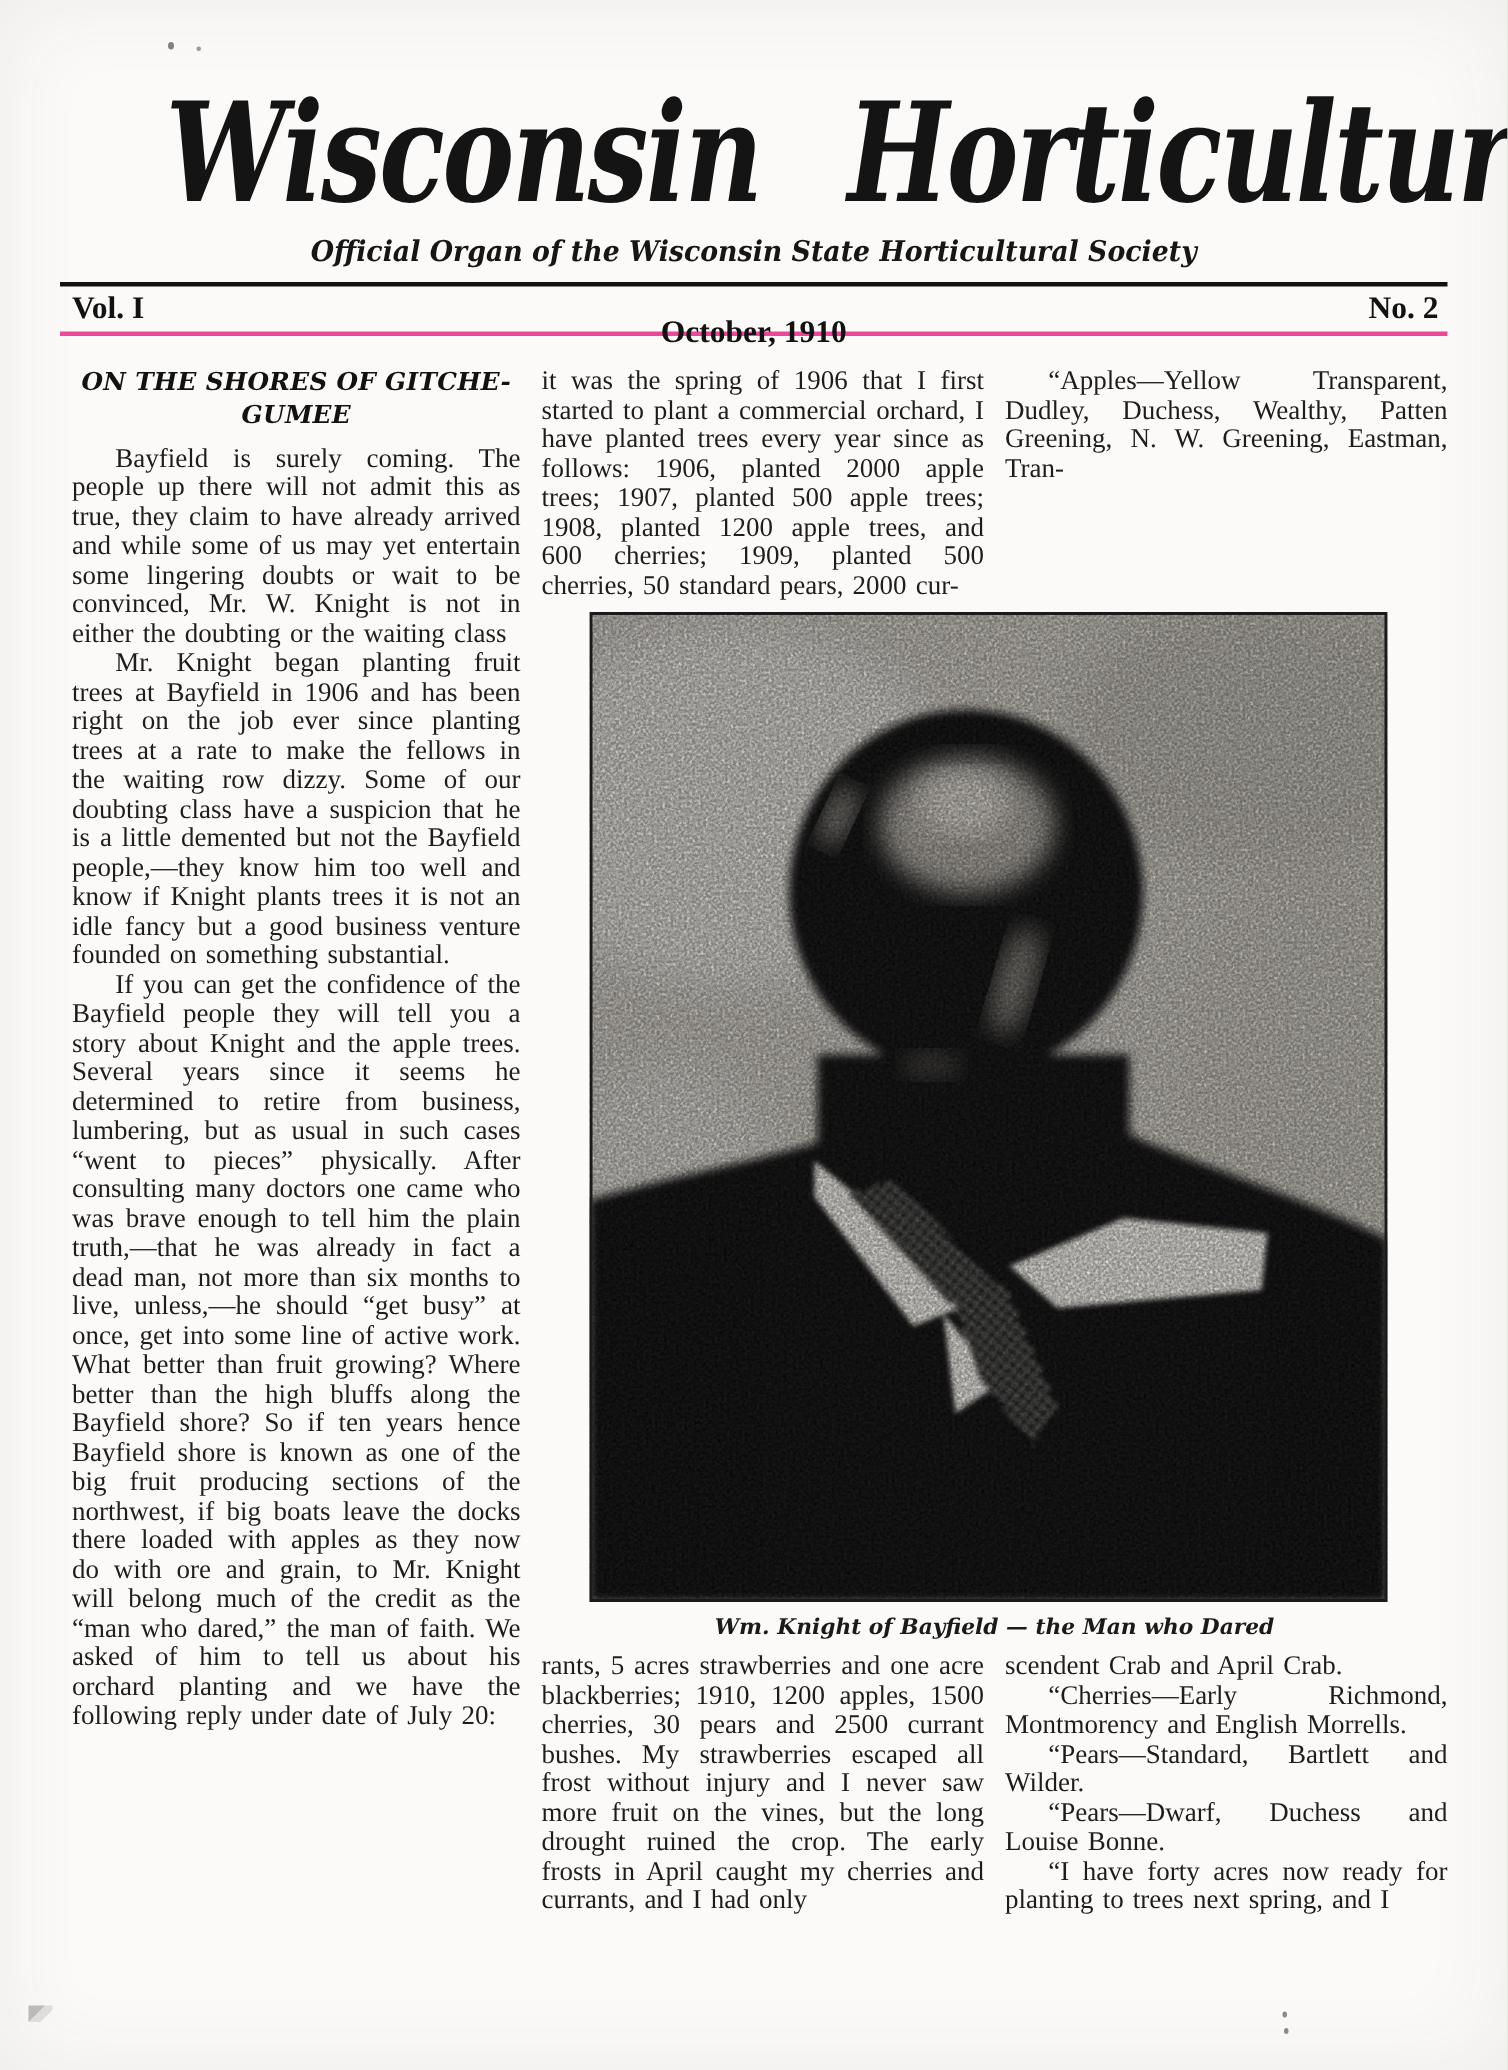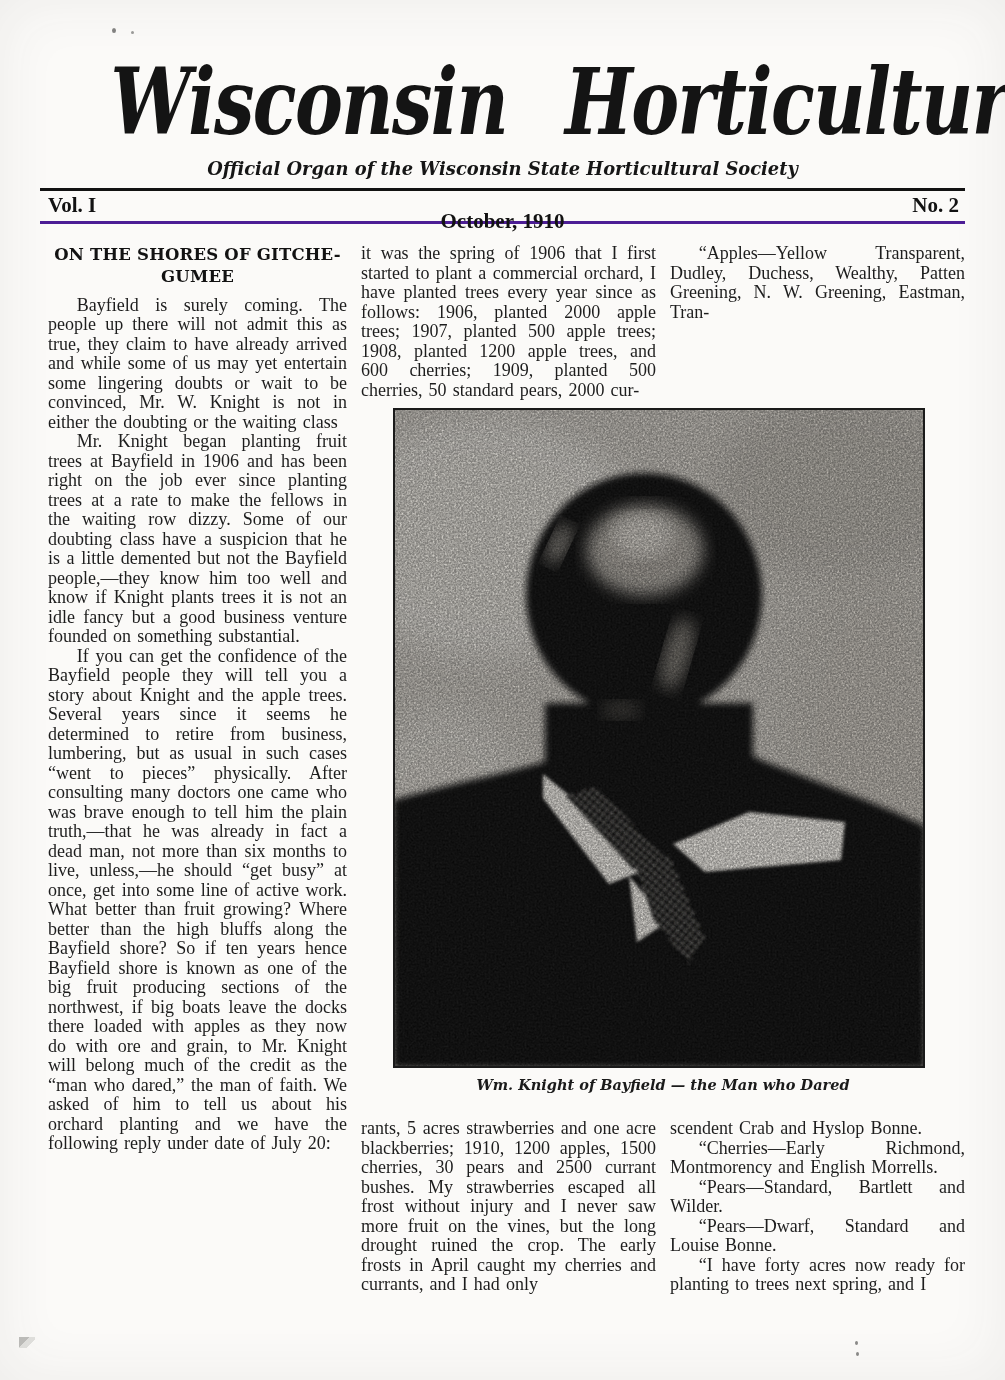--- a/index.html
+++ b/index.html
@@ -16,50 +16,50 @@
     font-size:92px;line-height:1;white-space:nowrap;letter-spacing:-2px;word-spacing:.48em;
     transform:scaleX(.78);transform-origin:center;color:#141414;
   }
   .masthead-subtitle{
     margin-top:9px;font-family:"DejaVu Serif",serif;font-style:italic;font-weight:bold;
     font-size:19px;color:#161616;transform:scaleX(.94);transform-origin:center;
   }
   
   .issue-bar{
     position:relative;margin:9px 40px 0 40px;
-    border-top:3px solid #121212;border-bottom:3px solid #4c1d95;
+    border-top:3px solid #121212;border-bottom:3px solid #ec4899;
     height:30px;font-weight:bold;font-size:21px;color:#121212;
   }
   .issue-vol{position:absolute;left:8px;top:2px;}
   .issue-date{position:absolute;left:50%;top:18px;transform:translateX(-50%);}
   .issue-no{position:absolute;right:6px;top:2px;}
   
   .content{display:flex;gap:14px;padding:20px 40px 0 48px;box-sizing:border-box;}
   .col-left{width:299px;flex:none;}
   .right-region{flex:1;min-width:0;}
   .two-cols{display:flex;gap:14px;}
   .subcol{flex:1;min-width:0;}
   .article-title{
     margin:0 0 7px 0;text-align:center;font-family:"DejaVu Serif",serif;
-    font-weight:bold;font-size:16.5px;line-height:1.35;
+    font-style:italic;font-weight:bold;font-size:16.5px;line-height:1.35;
     letter-spacing:.2px;color:#121212;
   }
   p.body-par{
     margin:0;font-size:18px;line-height:19.5px;text-align:justify;
     text-indent:1.6em;word-spacing:.09em;color:#1d1d1d;
   }
   p.noindent{text-indent:0;}
   
   figure.portrait{margin:8px auto 0 auto;width:540px;}
   figure.portrait svg{display:block;}
   figcaption{
     margin-top:8px;text-align:center;font-family:"DejaVu Serif",serif;
     font-style:italic;font-weight:bold;font-size:14.5px;color:#1a1a1a;
   }
-  .two-cols.bottom{margin-top:26px;}
+  .two-cols.bottom{margin-top:8px;}
   
   .speck{position:absolute;background:#5a5a58;border-radius:50%;}
   .speck.s1{left:112px;top:28px;width:4px;height:5px;opacity:.75;}
   .speck.s2{left:131px;top:31px;width:3px;height:3px;opacity:.6;}
   .speck.s3{left:855px;top:1341px;width:3px;height:4px;opacity:.7;}
   .speck.s4{left:856px;top:1352px;width:3px;height:4px;opacity:.7;}
   .smudge{
     position:absolute;left:19px;top:1337px;width:16px;height:11px;opacity:.55;
     background:linear-gradient(135deg,#8a8a86 0 40%,#c9c9c5 40% 70%,transparent 70%);
   }
@@ -165,24 +165,24 @@
           <rect x="1" y="1" width="530" height="658" fill="none" stroke="#1a1a1a" stroke-width="2"></rect>
         </svg>
         <figcaption>Wm. Knight of Bayfield — the Man who Dared</figcaption>
       </figure>
 
       <div class="two-cols bottom">
         <div class="subcol">
           <p class="body-par noindent">rants, 5 acres strawberries and one acre blackberries; 1910, 1200 apples, 1500 cherries, 30 pears and 2500 currant bushes. My strawberries escaped all frost without injury and I never saw more fruit on the vines, but the long drought ruined the crop. The early frosts in April caught my cherries and currants, and I had only</p>
         </div>
         <div class="subcol">
-          <p class="body-par noindent">scendent Crab and Hyslop Bonne.</p>
+          <p class="body-par noindent">scendent Crab and April Crab.</p>
           <p class="body-par">“Cherries—Early Richmond, Montmorency and English Morrells.</p>
           <p class="body-par">“Pears—Standard, Bartlett and Wilder.</p>
-          <p class="body-par">“Pears—Dwarf, Standard and Louise Bonne.</p>
+          <p class="body-par">“Pears—Dwarf, Duchess and Louise Bonne.</p>
           <p class="body-par">“I have forty acres now ready for planting to trees next spring, and I</p>
         </div>
       </div>
 
     </div>
   </main>
 
   <div class="speck s1"></div>
   <div class="speck s2"></div>
   <div class="speck s3"></div>

